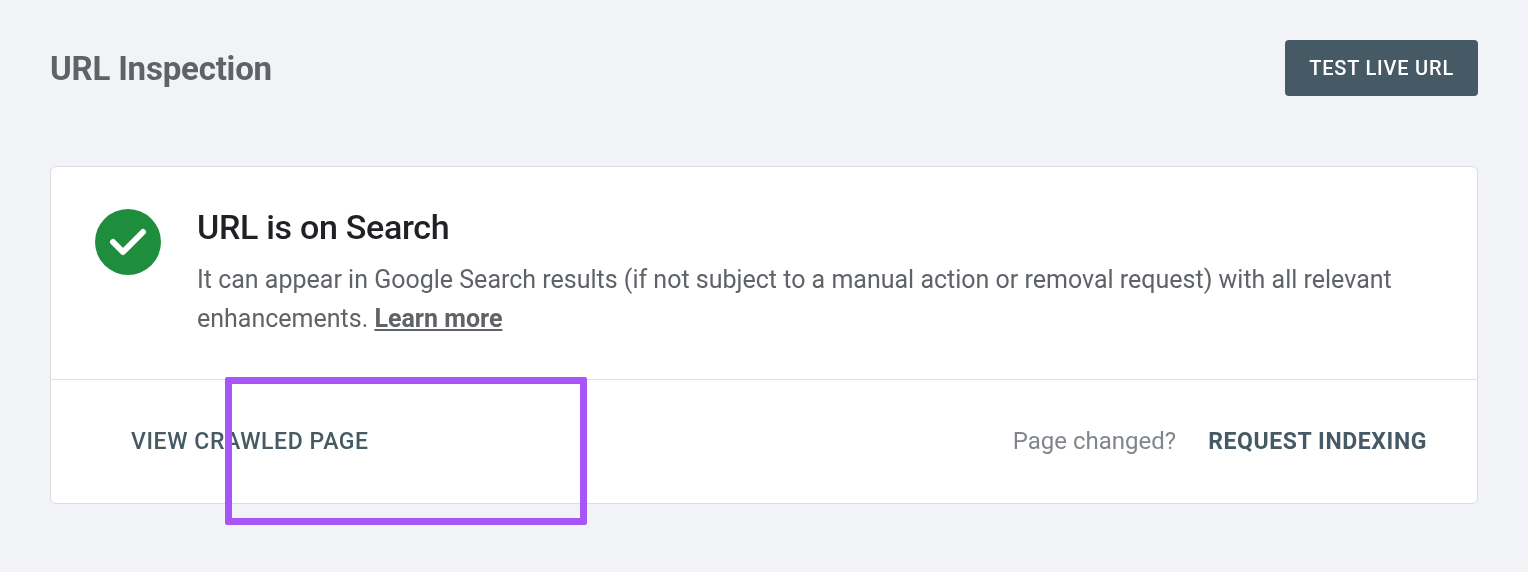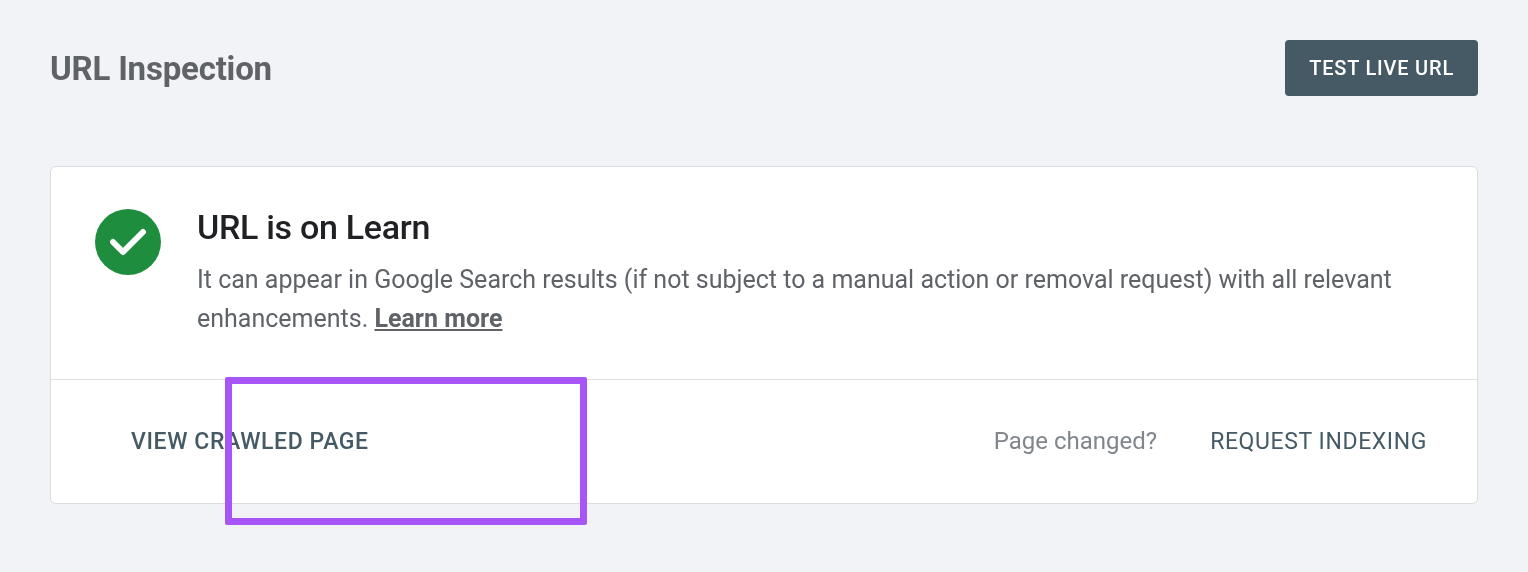--- a/index.html
+++ b/index.html
@@ -106,30 +106,30 @@
       border-radius: 2px;
       pointer-events: none;
       left: 174px;
       top: -3px;
       width: 362px;
       height: 148px;
     }
     .right-actions {
       display: flex;
       align-items: center;
-      gap: 53px;
+      gap: 32px;
     }
     .page-changed {
       font-size: 24px;
       color: #80868b;
       font-weight: 400;
     }
     .request-indexing {
       font-size: 23px;
-      font-weight: 400;
+      font-weight: 700;
       color: #455a64;
       letter-spacing: 0.6px;
       cursor: pointer;
       border: none;
       background: none;
       font-family: inherit;
     }
   </style>
 </head>
 <body>
@@ -142,21 +142,21 @@
 
   <div class="card">
     <div class="card-top">
       <span class="check-icon">
         <svg width="66" height="66" viewBox="0 0 66 66">
           <circle cx="33" cy="33" r="33" fill="#1e8e3e"></circle>
           <path d="M 18 33 L 28 43 L 48 23" stroke="#ffffff" stroke-width="6" fill="none" stroke-linecap="round" stroke-linejoin="round"></path>
         </svg>
       </span>
       <div class="status-content">
-        <div class="status-title">URL is on Learn</div>
+        <div class="status-title">URL is on Search</div>
         <div class="status-desc">
           <span>It can appear in Google Search results (if not subject to a manual action or removal request) with all relevant enhancements. </span><a class="learn-more">Learn more</a>
         </div>
       </div>
     </div>
     <div class="card-bottom">
       <button class="view-crawled">VIEW CRAWLED PAGE</button>
       <div class="right-actions">
         <span class="page-changed">Page changed?</span>
         <button class="request-indexing">REQUEST INDEXING</button>

